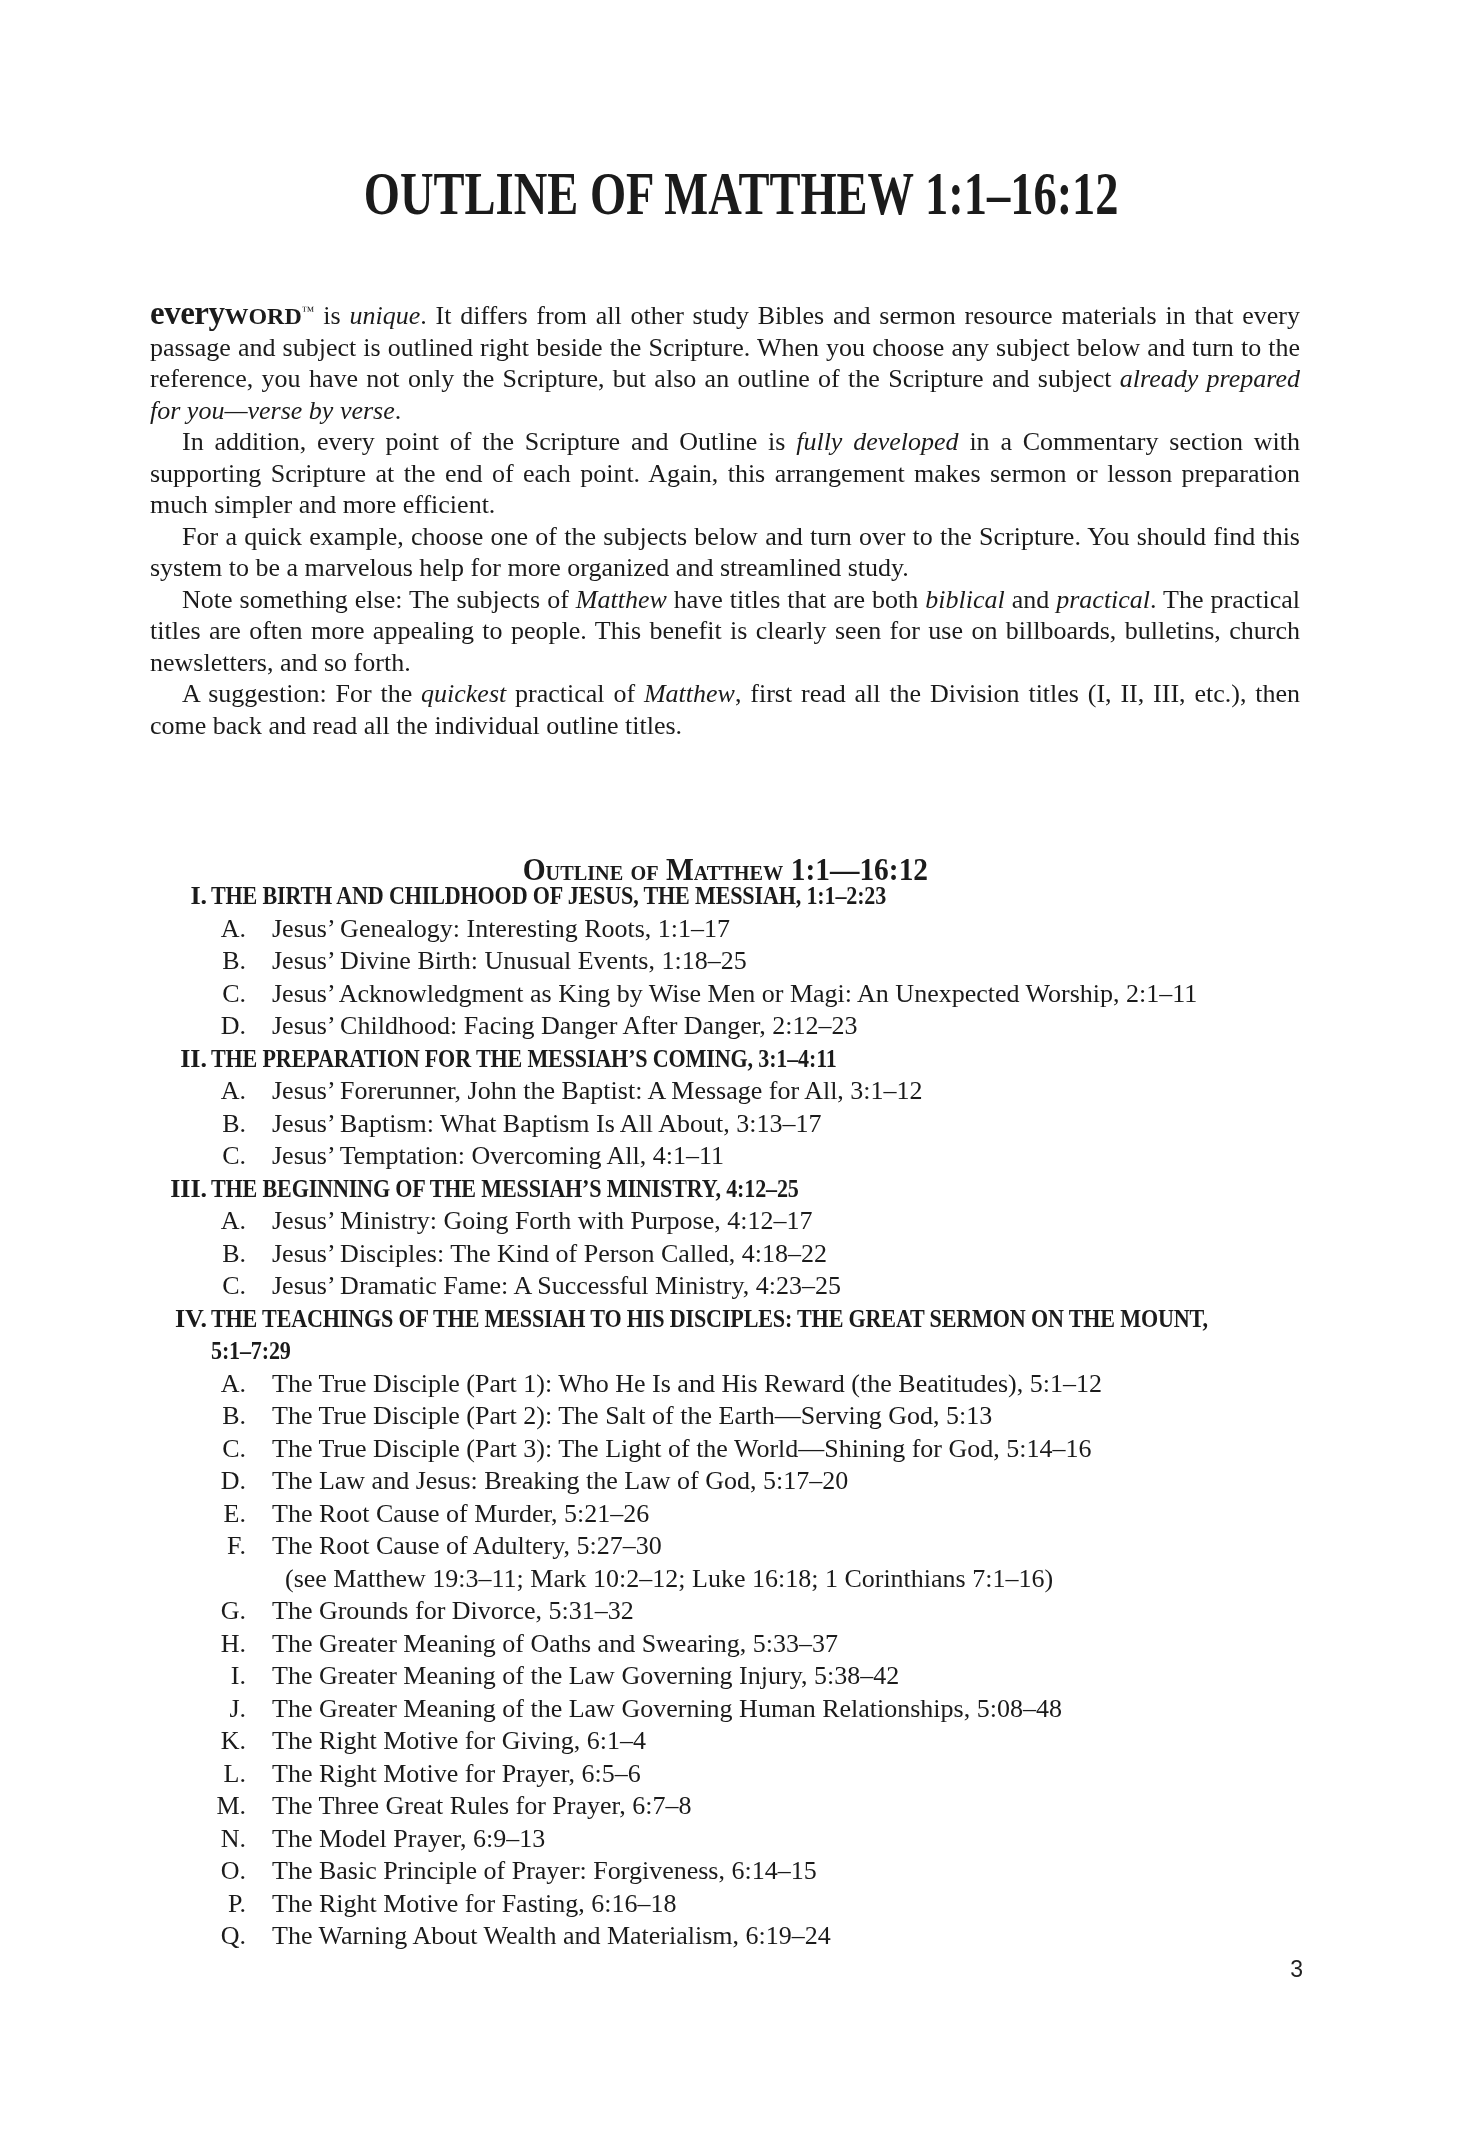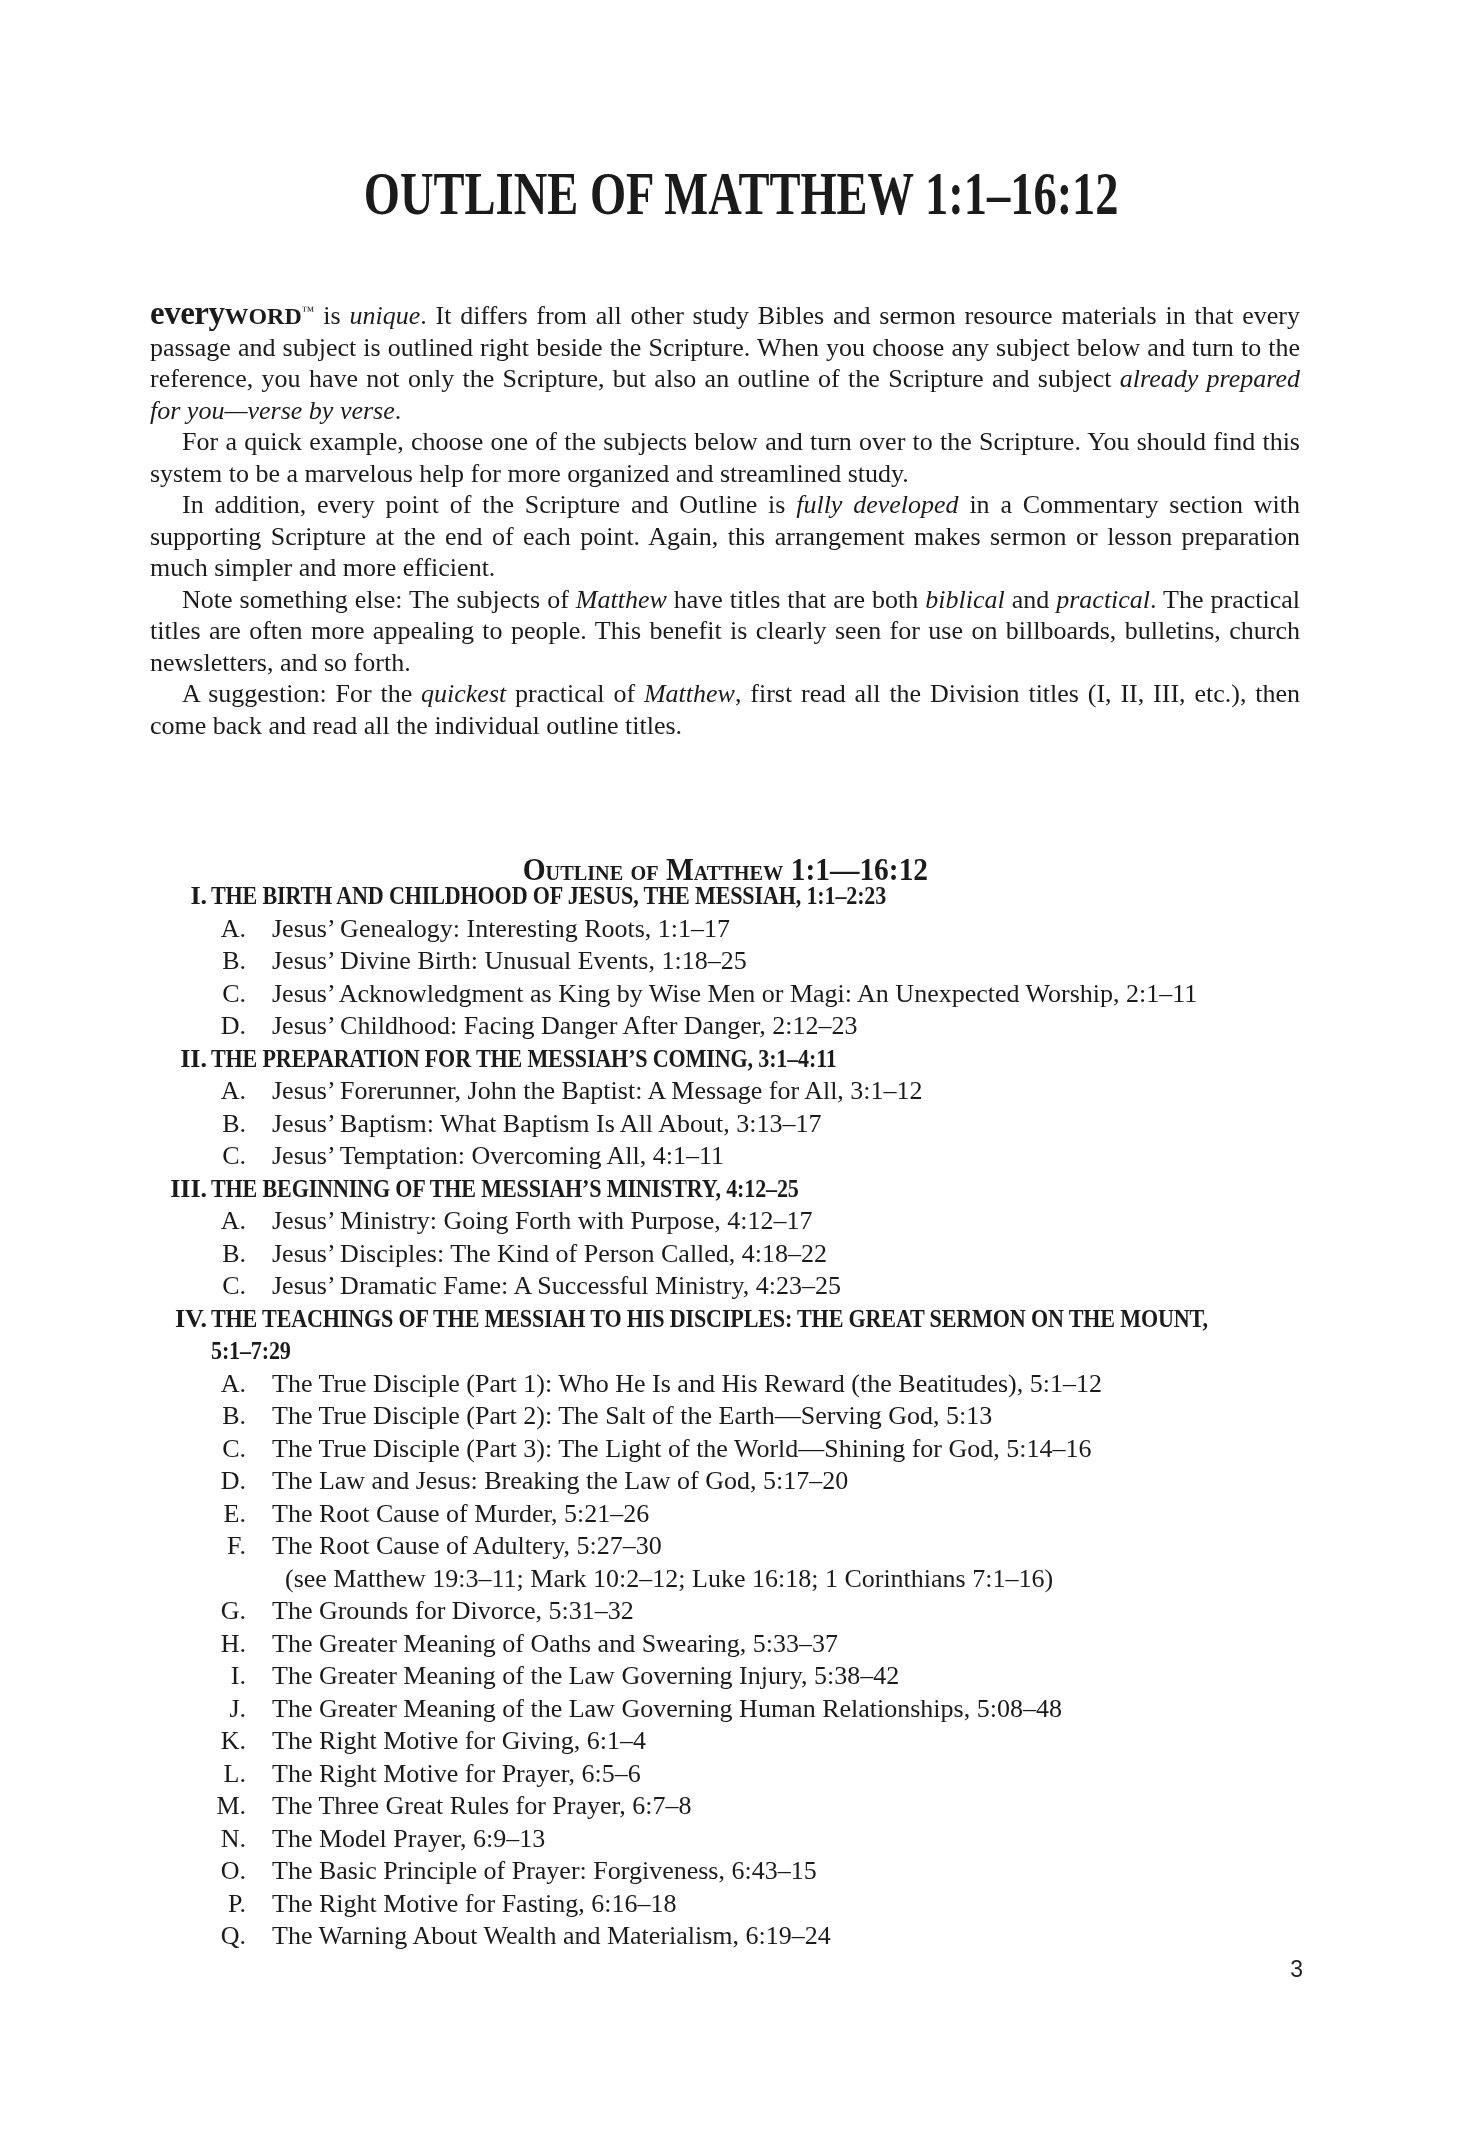--- a/index.html
+++ b/index.html
@@ -66,22 +66,22 @@
   }
 </style>
 </head>
 <body>
 
 <div class="page">
   <h1 class="title"><span class="title-inner">OUTLINE OF MATTHEW 1:1–16:12</span></h1>
 
   <div class="intro" id="intro">
       <p class="para"><span class="brand-lo">every</span><span class="brand-up">WORD</span><span class="tm">™</span><span> is </span><span class="it">unique</span><span>. It differs from all other study Bibles and sermon resource materials in that every passage and subject is outlined right beside the Scripture. When you choose any subject below and turn to the reference, you have not only the Scripture, but also an outline of the Scripture and subject </span><span class="it">already prepared for you—verse by verse</span><span>.</span></p>
+      <p class="para ind"><span>In addition, every point of the Scripture and Outline is </span><span class="it">fully developed</span><span> in a Commentary section with supporting Scripture at the end of each point. Again, this arrangement makes sermon or lesson preparation much simpler and more efficient.</span></p>
       <p class="para ind"><span>For a quick example, choose one of the subjects below and turn over to the Scripture. You should find this system to be a marvelous help for more organized and streamlined study.</span></p>
-      <p class="para ind"><span>In addition, every point of the Scripture and Outline is </span><span class="it">fully developed</span><span> in a Commentary section with supporting Scripture at the end of each point. Again, this arrangement makes sermon or lesson preparation much simpler and more efficient.</span></p>
       <p class="para ind"><span>Note something else: The subjects of </span><span class="it">Matthew</span><span> have titles that are both </span><span class="it">biblical</span><span> and </span><span class="it">practical</span><span>. The practical titles are often more appealing to people. This benefit is clearly seen for use on billboards, bulletins, church newsletters, and so forth.</span></p>
       <p class="para ind"><span>A suggestion: For the </span><span class="it">quickest</span><span> practical of </span><span class="it">Matthew</span><span>, first read all the Division titles (I, II, III, etc.), then come back and read all the individual outline titles.</span></p>
     </div>
 
   <h2 class="outline-heading"><span class="oh-inner">Outline of Matthew 1:1—16:12</span></h2>
 
   <div class="outline" id="outline">
       <div class="row division">
         <span class="num">I.</span>
         <div class="dtext">
@@ -201,21 +201,21 @@
       <div class="row point">
         <span class="num">M.</span>
         <span class="ptext">The Three Great Rules for Prayer, 6:7–8</span>
       </div>
       <div class="row point">
         <span class="num">N.</span>
         <span class="ptext">The Model Prayer, 6:9–13</span>
       </div>
       <div class="row point">
         <span class="num">O.</span>
-        <span class="ptext">The Basic Principle of Prayer: Forgiveness, 6:43–15</span>
+        <span class="ptext">The Basic Principle of Prayer: Forgiveness, 6:14–15</span>
       </div>
       <div class="row point">
         <span class="num">P.</span>
         <span class="ptext">The Right Motive for Fasting, 6:16–18</span>
       </div>
       <div class="row point">
         <span class="num">Q.</span>
         <span class="ptext">The Warning About Wealth and Materialism, 6:19–24</span>
       </div>
     </div>

